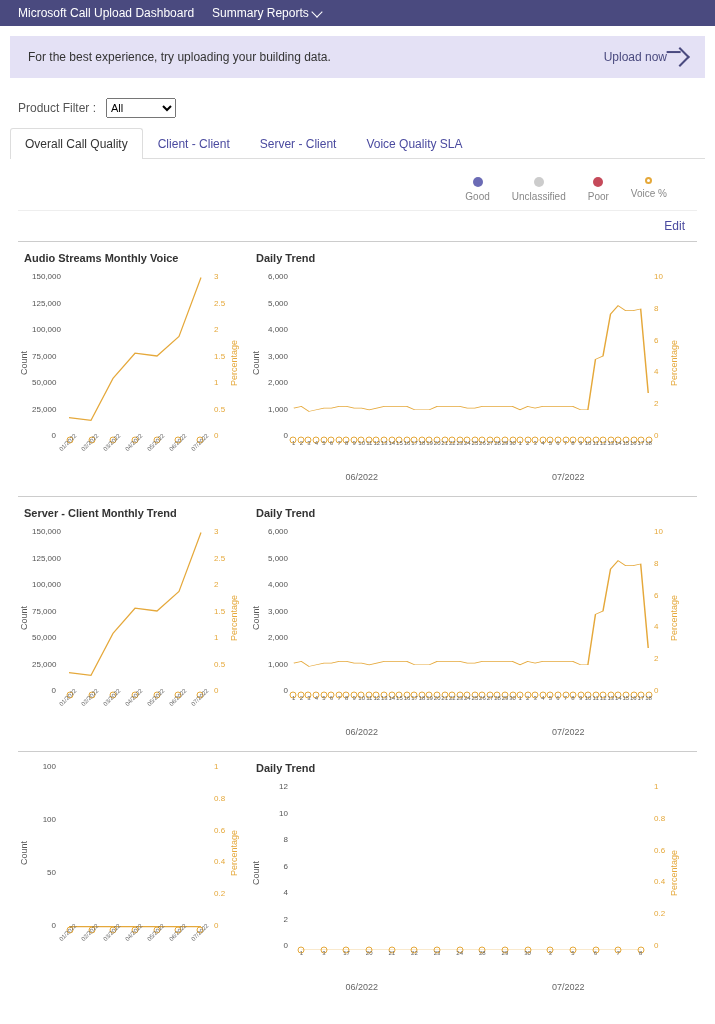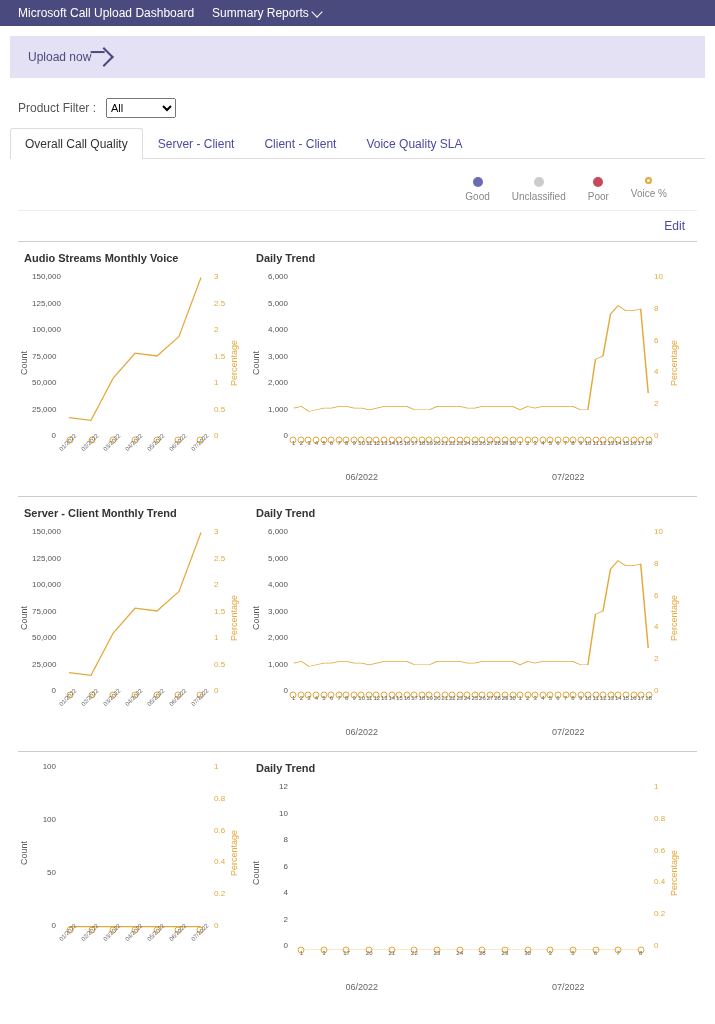--- a/index.html
+++ b/index.html
@@ -55,37 +55,38 @@
 
 <div class="topbar">
   <span class="title">Microsoft Call Upload Dashboard</span>
   <span class="menu">
     <span>Summary Reports</span>
     <span class="chev"></span>
   </span>
 </div>
 
 <div class="banner">
+  <span>For the best experience, try uploading your building data.</span>
   <span class="upload">
     <span>Upload now</span>
     <span class="arrow-r"></span>
   </span>
 </div>
 
 <div class="filter-row">
   <span>Product Filter :</span>
   <select>
     <option>All</option>
   </select>
 </div>
 
 <div class="tabs">
   <div class="tab active">Overall Call Quality</div>
+  <div class="tab">Client - Client</div>
   <div class="tab">Server - Client</div>
-  <div class="tab">Client - Client</div>
   <div class="tab">Voice Quality SLA</div>
 </div>
 
 <div class="legend">
   <div class="legend-item">
       <span class="dot good"></span>
       <span>Good</span>
     </div>
   <div class="legend-item">
       <span class="dot unc"></span>

